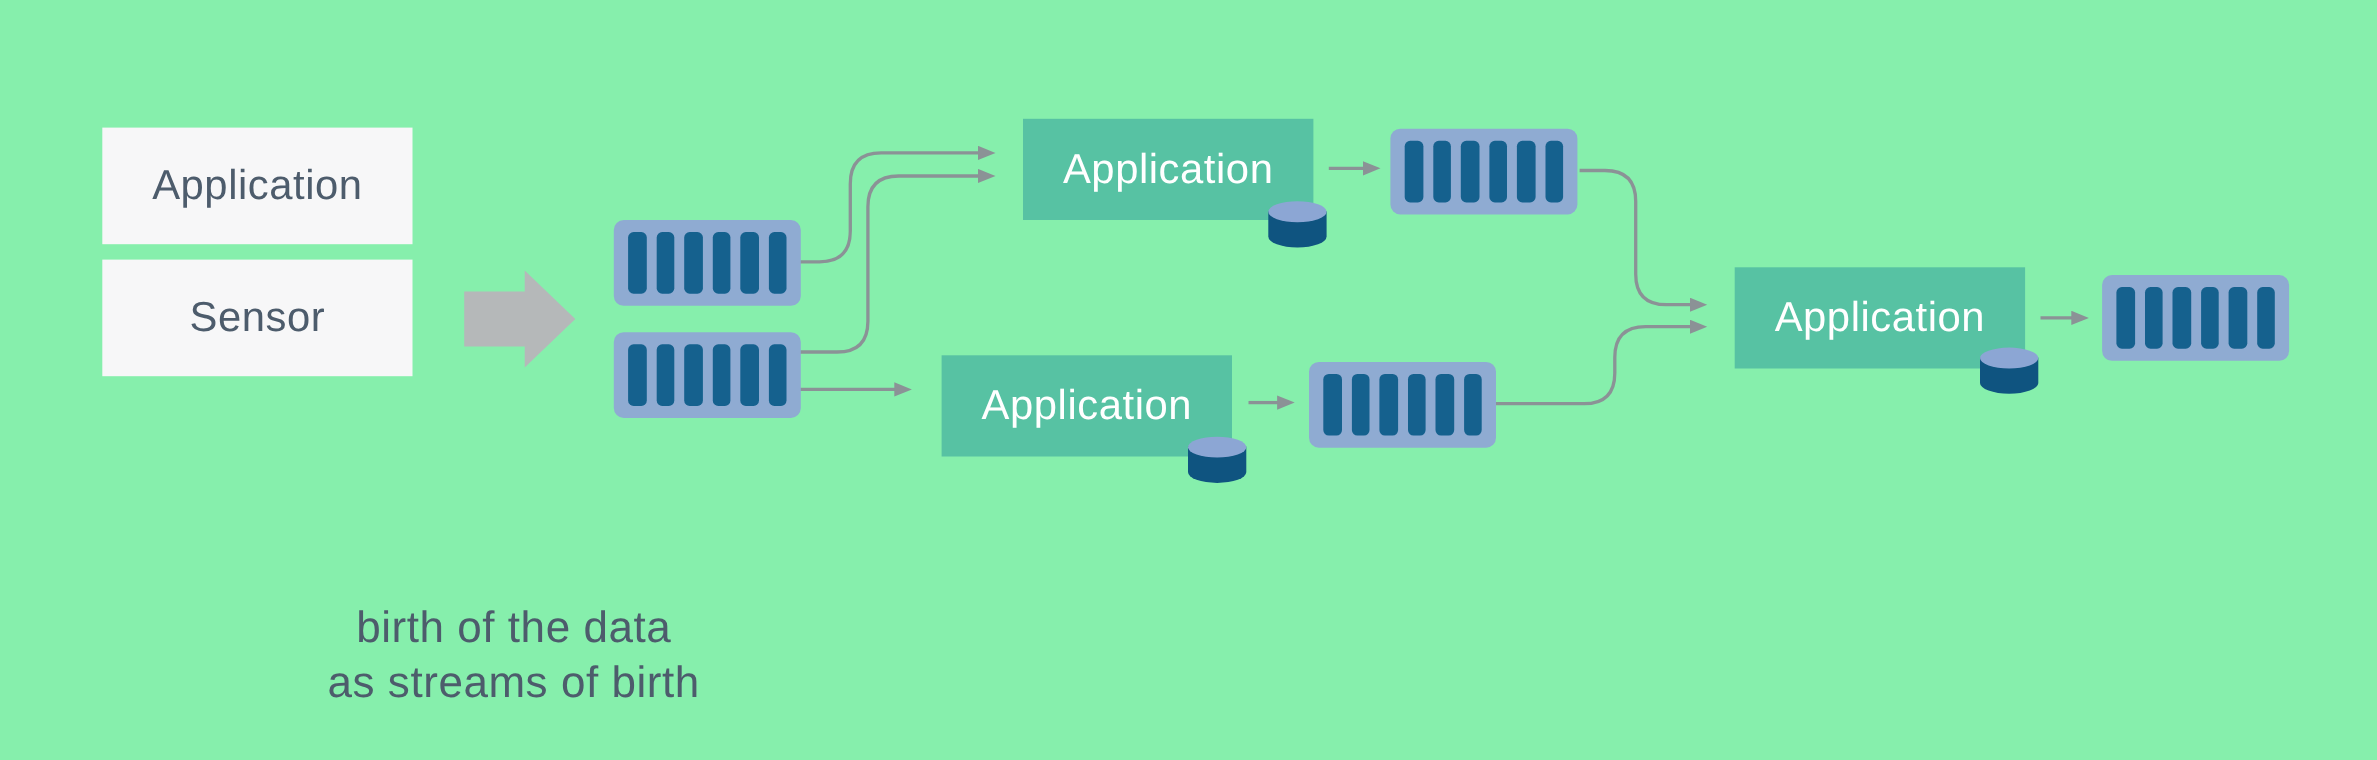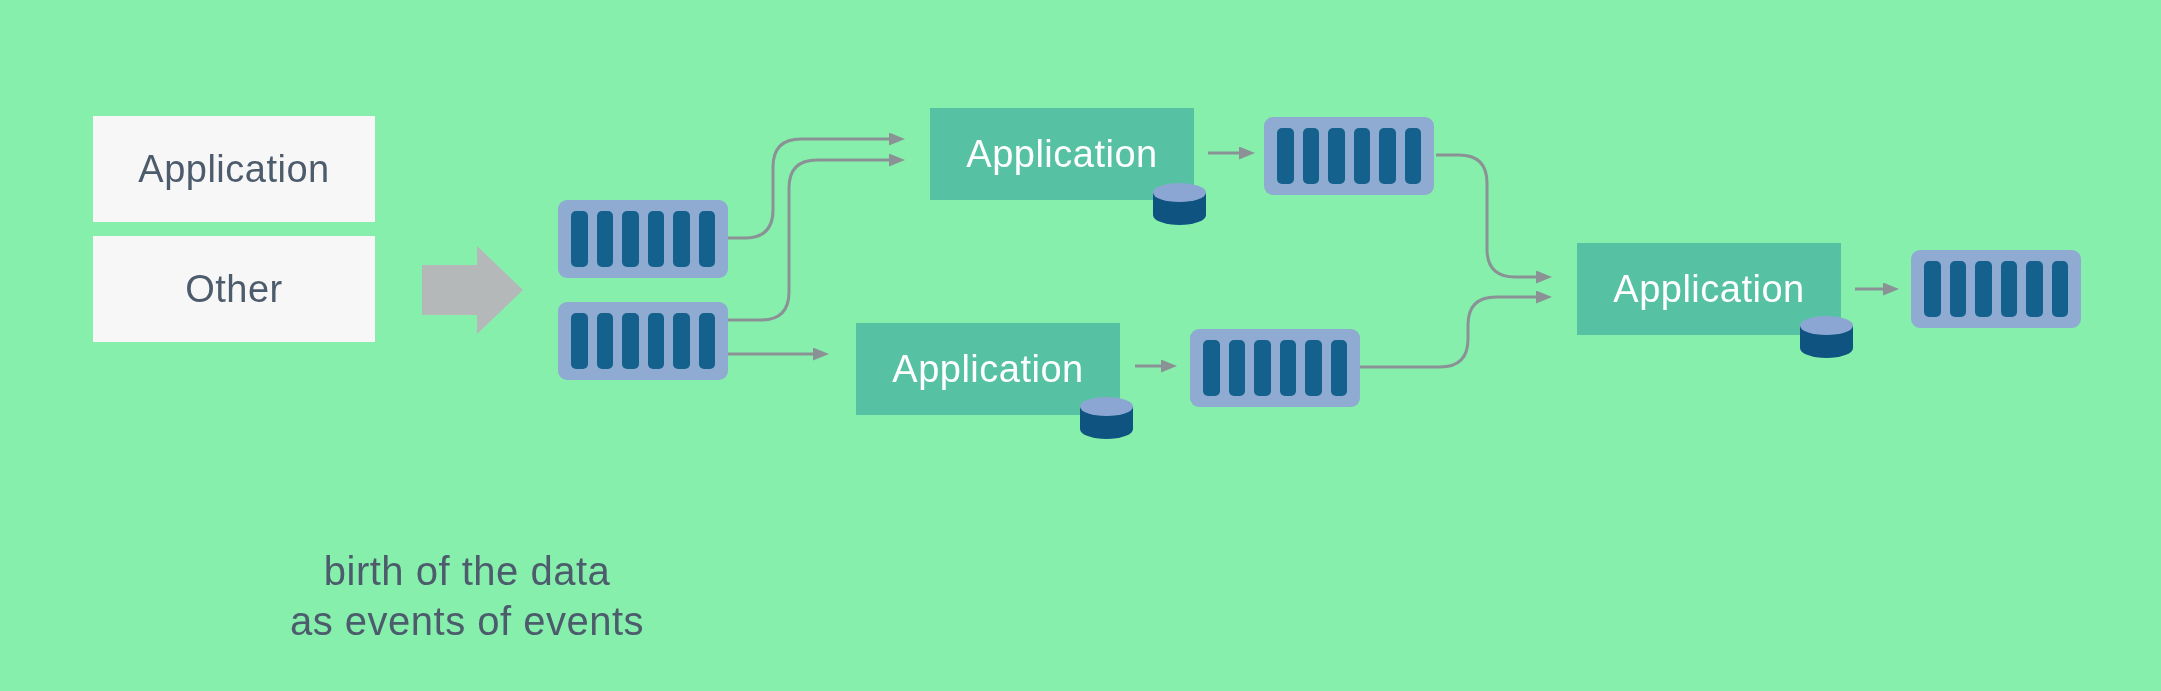--- a/index.html
+++ b/index.html
@@ -97,21 +97,21 @@
 </style>
 </head>
 <body>
 
 <div class="canvas">
 
   <div class="src-box" style="top:116px">
     <span class="src-label">Application</span>
   </div>
   <div class="src-box" style="top:236px">
-    <span class="src-label">Other</span>
+    <span class="src-label">Sensor</span>
   </div>
 
   <svg class="overlay" width="2161" height="691" viewBox="0 0 2161 691">
     <defs>
       <marker id="ah" markerUnits="userSpaceOnUse" markerWidth="18" markerHeight="14" refX="2" refY="6.5" orient="auto">
         <path class="ah-path" d="M0,0 L16,6.5 L0,13 Z"></path>
       </marker>
     </defs>
 
     <polygon class="block-arrow-shape" points="422,265 477,265 477,246 523,290 477,334 477,315 422,315"></polygon>
@@ -183,16 +183,16 @@
   <div class="app-box" style="left:1577px;top:243px">
     <span class="app-label">Application</span>
   </div>
 
   <div class="cylinder" style="left:1153px;top:192px"></div>
   <div class="cylinder" style="left:1080px;top:406px"></div>
   <div class="cylinder" style="left:1800px;top:325px"></div>
 
   <div class="caption" style="left:217px;top:546px">
     <div>birth of the data</div>
-    <div>as events of events</div>
+    <div>as streams of birth</div>
   </div>
 
 </div>
 
 </body></html>

